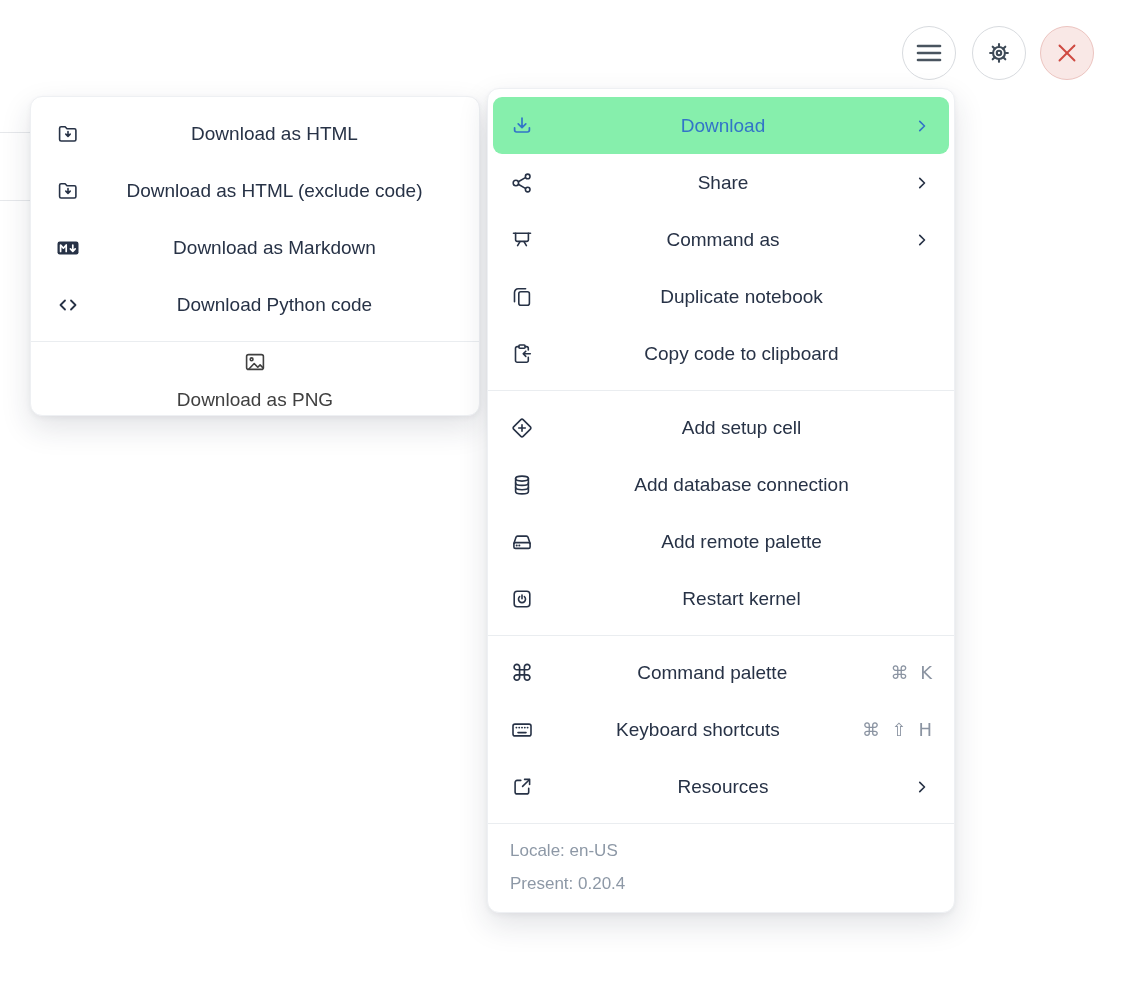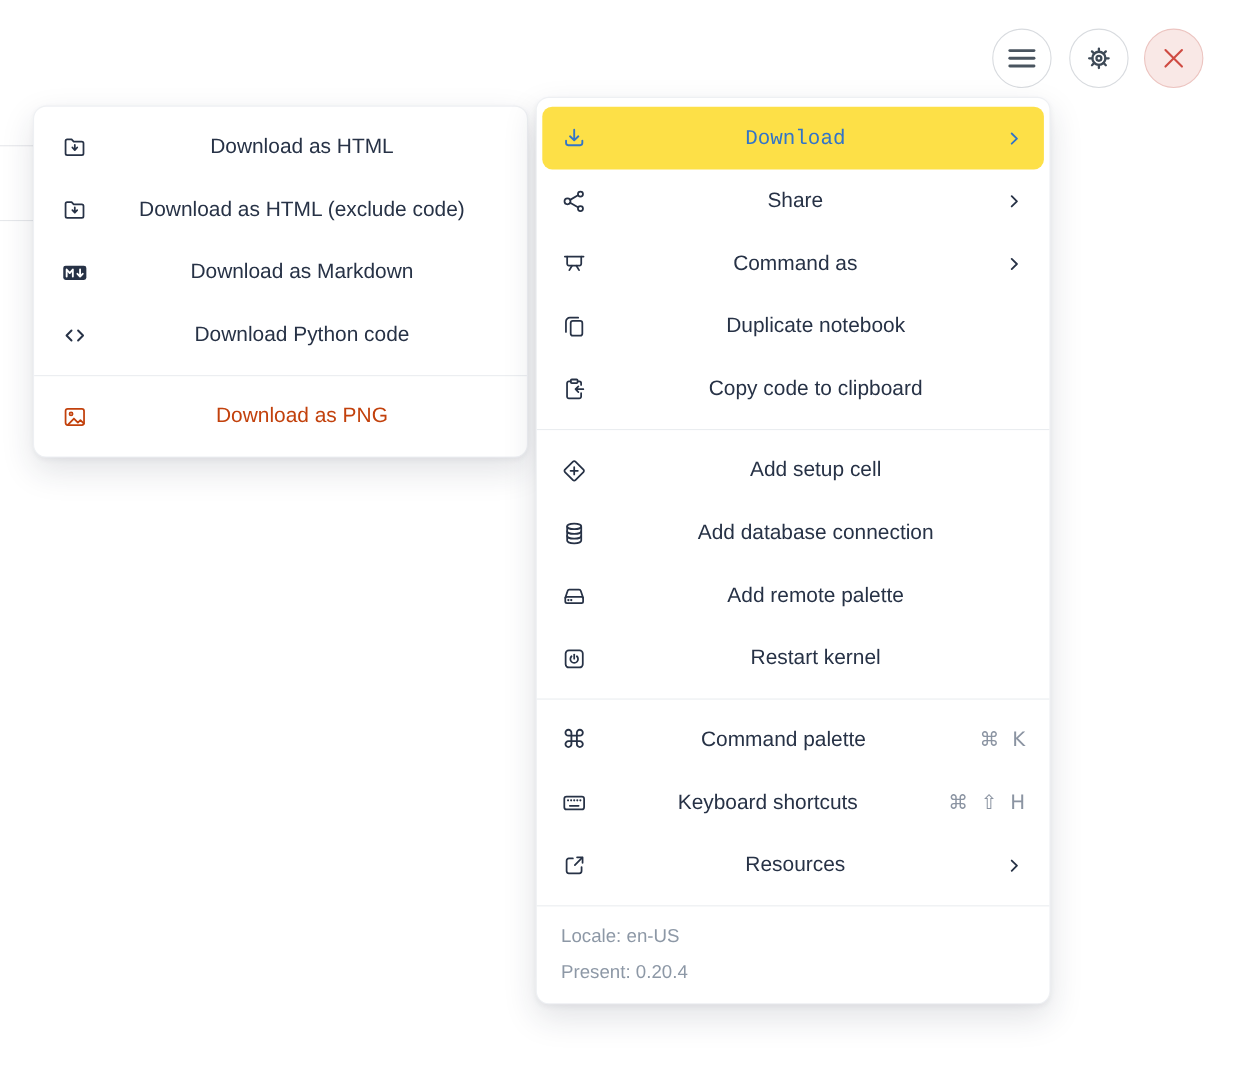--- a/index.html
+++ b/index.html
@@ -24,22 +24,22 @@
     border-radius: 12px; box-shadow: 0 2px 5px rgba(30,42,60,.05), 0 12px 30px rgba(30,42,60,.13); }
   .menu-section { padding: 8px 0; }
   .menu-section + .menu-section { border-top: 1px solid #eaedf0; }
 
   .mrow { height: 57px; display: flex; align-items: center; gap: 17px;
     margin: 0 5px; padding: 0 17px; border-radius: 9px; cursor: pointer;
     color: #273246; font-size: 19px; text-align: center; }
   .mrow .lbl { flex: 1 1 auto; white-space: nowrap; }
   .mrow .ic { width: 24px; height: 24px; flex: 0 0 auto; display: flex;
     align-items: center; justify-content: center; }
-  .mrow.hl { background: #fde047; color: #3274c8; font-family: Liberation Mono, monospace; }
-  .mrow.disabled { color: #c2410c; cursor: default; }
+  .mrow.hl { background: #86efac; color: #3274c8; }
+  .mrow.disabled { color: #404040; cursor: default; flex-direction: column; }
 
   .chev { width: 20px; height: 20px; flex: 0 0 auto; display: flex;
     align-items: center; justify-content: center; }
   .shortcut { flex: 0 0 auto; color: #8b94a2; font-size: 18px;
     font-family: "DejaVu Sans", sans-serif; word-spacing: 6px; white-space: nowrap; }
 
   
   #main-menu { left: 487px; top: 88px; width: 468px; }
   
   #download-submenu { left: 30px; top: 96px; width: 450px; }

